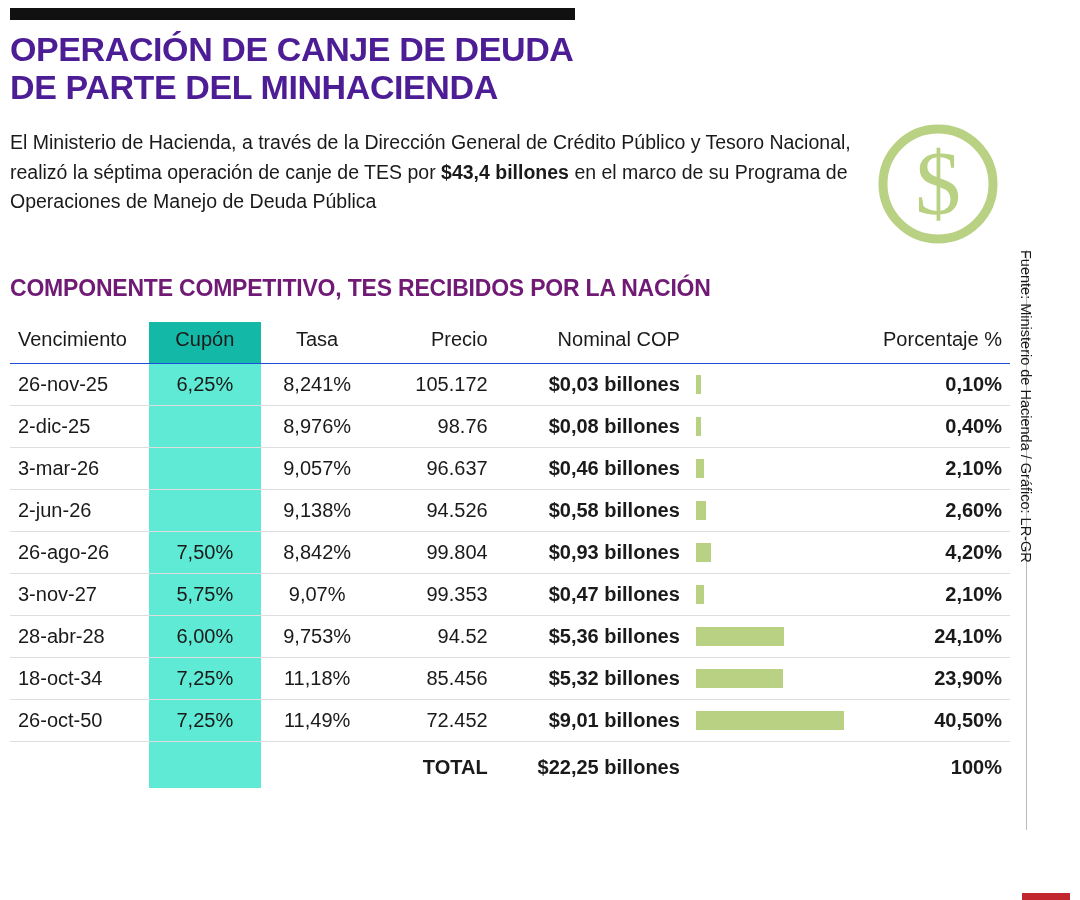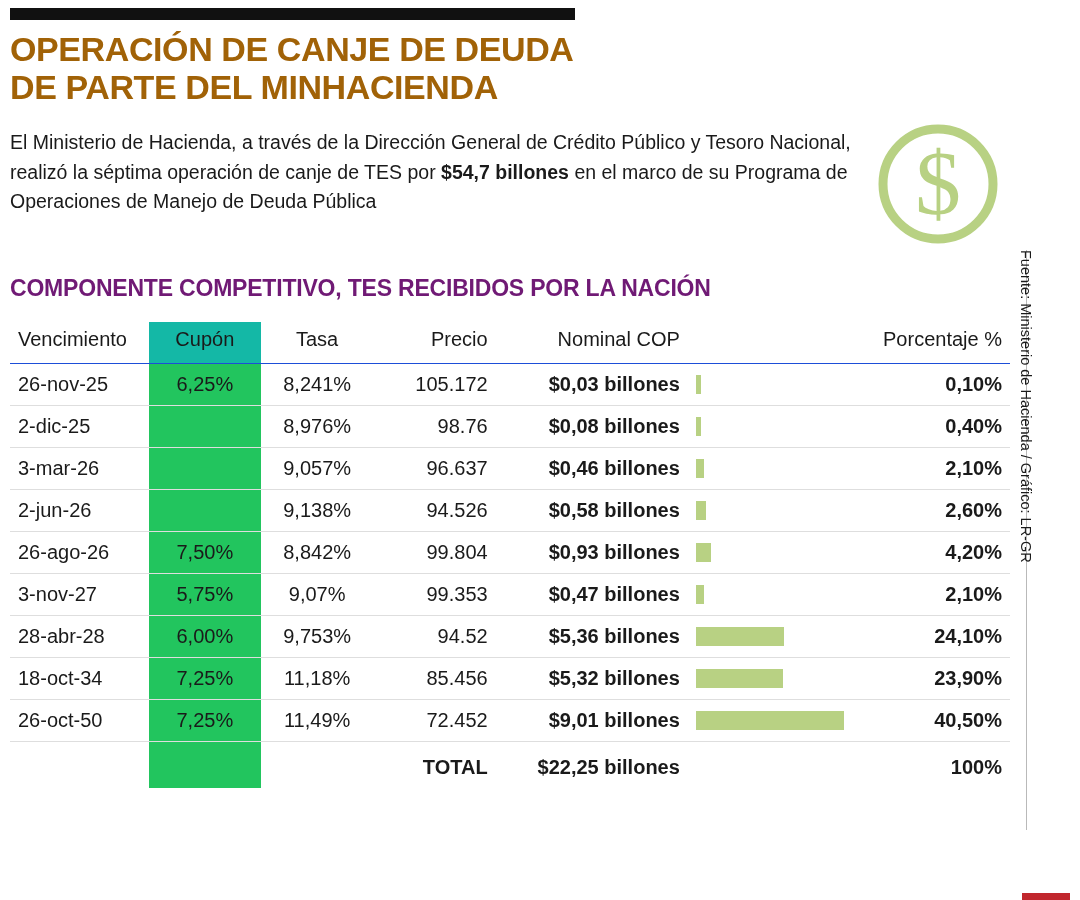--- a/index.html
+++ b/index.html
@@ -17,21 +17,21 @@
   }
   
   .top-rule {
     position:absolute; left:10px; top:8px; width:565px; height:12px;
     background:#111111;
   }
   
   .title {
     position:absolute; left:10px; top:30px; width:860px;
     font-size:34px; font-weight:bold; letter-spacing:-0.4px;
-    line-height:1.12; color:#a16207; text-transform:uppercase;
+    line-height:1.12; color:#4c1d95; text-transform:uppercase;
   }
   .title .l2 { display:block; }
   
   .intro {
     position:absolute; left:10px; top:128px; width:845px;
     font-size:19.5px; line-height:1.52; color:#1a1a1a;
   }
   .intro b { font-weight:bold; }
   
   .dollar {
@@ -57,21 +57,21 @@
     border-bottom:1px solid #1d4ed8;
     white-space:nowrap;
   }
   table.data td {
     padding:9px 8px;
     border-bottom:1px solid #dedede;
     white-space:nowrap;
     font-size:20px;
   }
   .col-venc { text-align:left; width:140px; }
-  .col-cup  { text-align:center; width:115px; background:#22c55e; }
+  .col-cup  { text-align:center; width:115px; background:#5eead4; }
   .col-tasa { text-align:center; width:115px; }
   .col-prec { text-align:right; width:125px; }
   .col-nom  { text-align:right; width:195px; font-weight:bold; }
   .col-bar  { text-align:left; width:150px; padding-left:4px; }
   .col-pct  { text-align:right; width:160px; font-weight:bold; }
   thead th.col-cup { background:#14b8a6; }
   .bar {
     display:inline-block; height:19px; background:#b8d183; vertical-align:middle;
   }
   .bar-cell { line-height:0; }
@@ -115,21 +115,21 @@
 <div class="page">
 
   <div class="top-rule"></div>
 
   <div class="title">
     <span class="l1">OPERACIÓN DE CANJE DE DEUDA</span>
     <span class="l2">DE PARTE DEL MINHACIENDA</span>
   </div>
 
   <div class="intro">
-    <span>El Ministerio de Hacienda, a través de la Dirección General de Crédito Público y Tesoro Nacional, realizó la séptima operación de canje de TES por </span><b>$54,7 billones</b><span> en el marco de su Programa de Operaciones de Manejo de Deuda Pública</span>
+    <span>El Ministerio de Hacienda, a través de la Dirección General de Crédito Público y Tesoro Nacional, realizó la séptima operación de canje de TES por </span><b>$43,4 billones</b><span> en el marco de su Programa de Operaciones de Manejo de Deuda Pública</span>
   </div>
 
   <div class="dollar">
     <svg width="124" height="124" viewBox="0 0 124 124" aria-hidden="true">
       <circle cx="62" cy="62" r="55" fill="none" stroke="#b8d183" stroke-width="9"></circle>
       <text x="62" y="92" text-anchor="middle" font-family="Liberation Serif, serif" font-size="92" fill="#b8d183">$</text>
     </svg>
   </div>
 
   <div class="section-head">COMPONENTE COMPETITIVO, TES RECIBIDOS POR LA NACIÓN</div>

